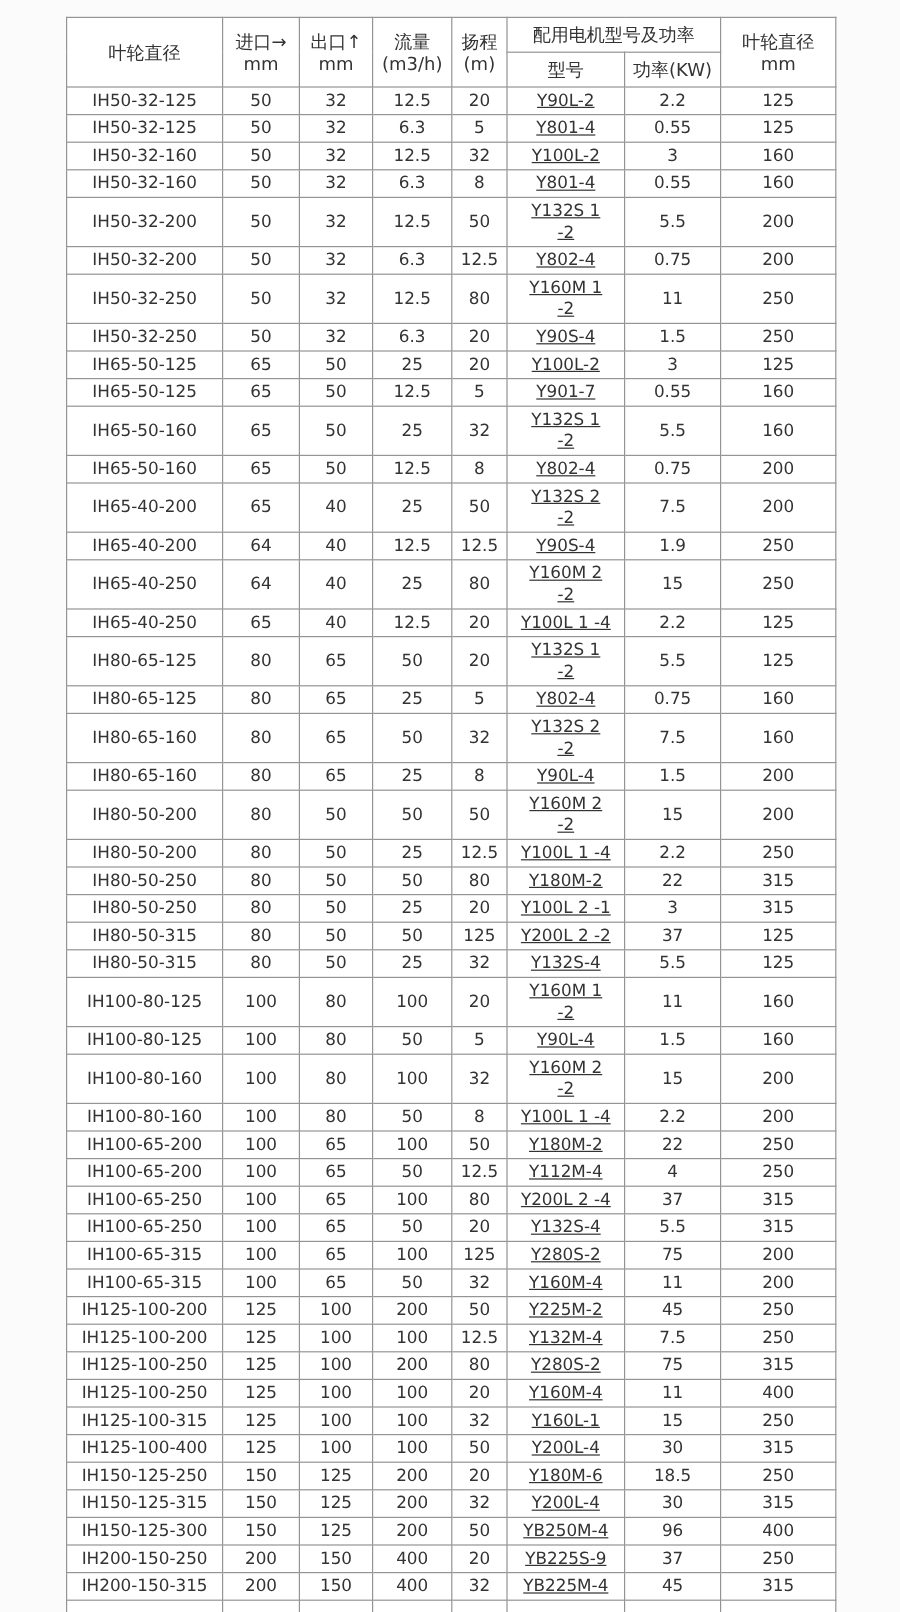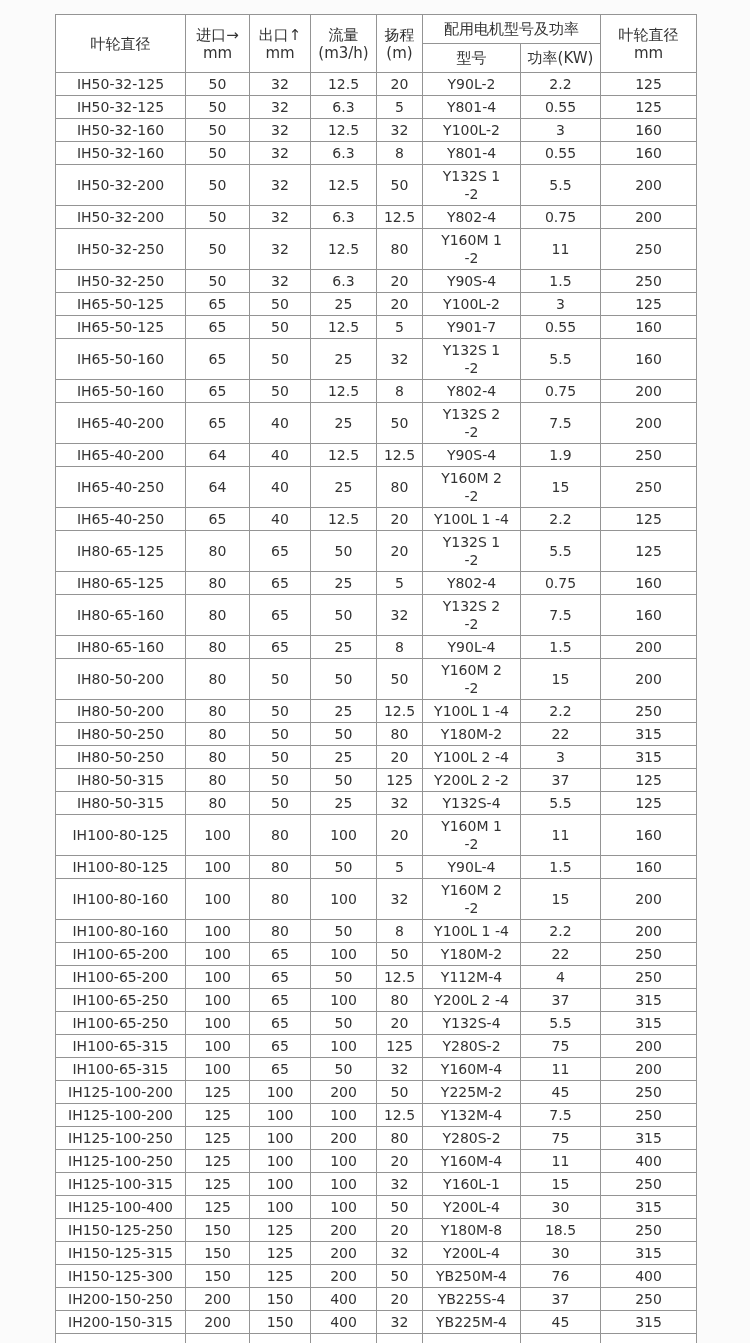--- a/index.html
+++ b/index.html
@@ -35,20 +35,21 @@
   table.spec-table th {
     font-weight: normal;
     font-size: 15px;
     height: 24px;
   }
   .pre {
     white-space: pre-line;
   }
   td.motor {
     white-space: pre-line;
+    text-decoration: underline;
   }
   tbody td {
     height: 18px;
   }
   tr.tall td {
     height: 38px;
   }
   td.top {
     vertical-align: top;
   }
@@ -325,21 +326,21 @@
           <td class="motor">Y180M-2</td>
           <td>22</td>
           <td>315</td>
         </tr>
         <tr>
           <td>IH80-50-250</td>
           <td>80</td>
           <td>50</td>
           <td>25</td>
           <td>20</td>
-          <td class="motor">Y100L 2 -4</td>
+          <td class="motor">Y100L 2 -1</td>
           <td>3</td>
           <td>315</td>
         </tr>
         <tr>
           <td>IH80-50-315</td>
           <td>80</td>
           <td>50</td>
           <td>50</td>
           <td>125</td>
           <td class="motor">Y200L 2 -2</td>
@@ -517,51 +518,51 @@
           <td class="motor">Y200L-4</td>
           <td>30</td>
           <td>315</td>
         </tr>
         <tr>
           <td>IH150-125-250</td>
           <td>150</td>
           <td>125</td>
           <td>200</td>
           <td>20</td>
-          <td class="motor">Y180M-8</td>
+          <td class="motor">Y180M-6</td>
           <td>18.5</td>
           <td>250</td>
         </tr>
         <tr>
           <td>IH150-125-315</td>
           <td>150</td>
           <td>125</td>
           <td>200</td>
           <td>32</td>
           <td class="motor">Y200L-4</td>
           <td>30</td>
           <td>315</td>
         </tr>
         <tr>
           <td>IH150-125-300</td>
           <td>150</td>
           <td>125</td>
           <td>200</td>
           <td>50</td>
           <td class="motor">YB250M-4</td>
-          <td>76</td>
+          <td>96</td>
           <td>400</td>
         </tr>
         <tr>
           <td>IH200-150-250</td>
           <td>200</td>
           <td>150</td>
           <td>400</td>
           <td>20</td>
-          <td class="motor">YB225S-4</td>
+          <td class="motor">YB225S-9</td>
           <td>37</td>
           <td>250</td>
         </tr>
         <tr>
           <td>IH200-150-315</td>
           <td>200</td>
           <td>150</td>
           <td>400</td>
           <td>32</td>
           <td class="motor">YB225M-4</td>

